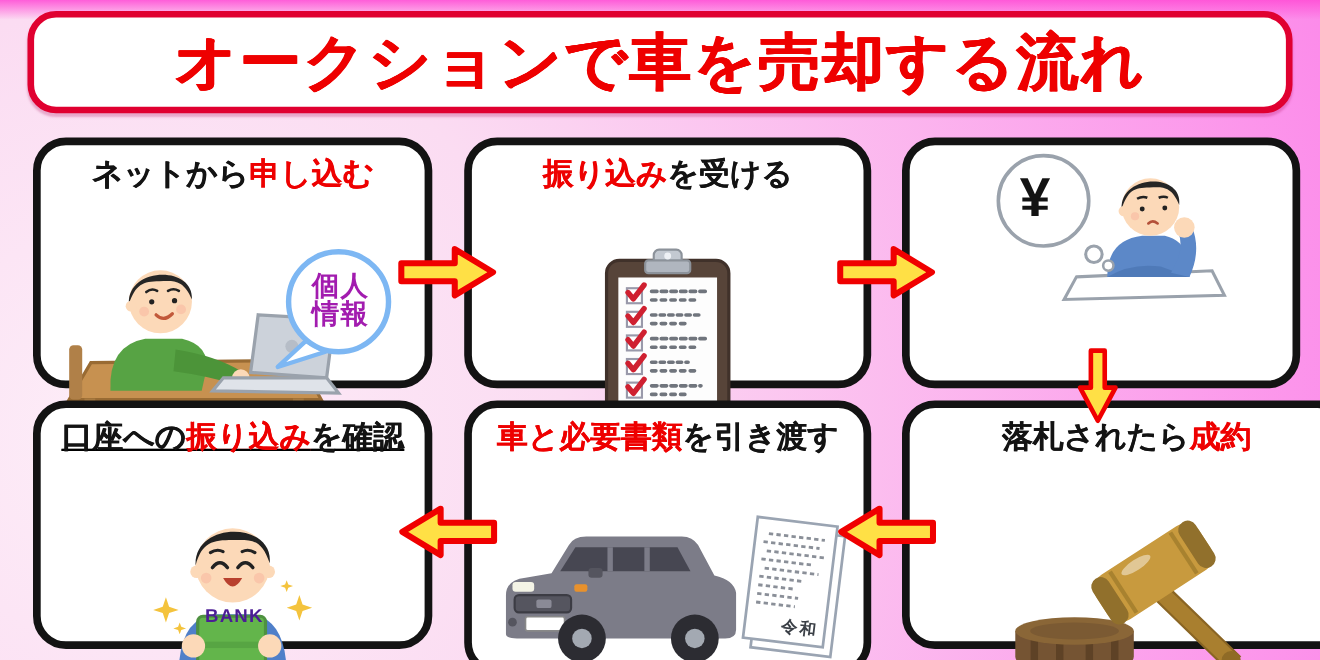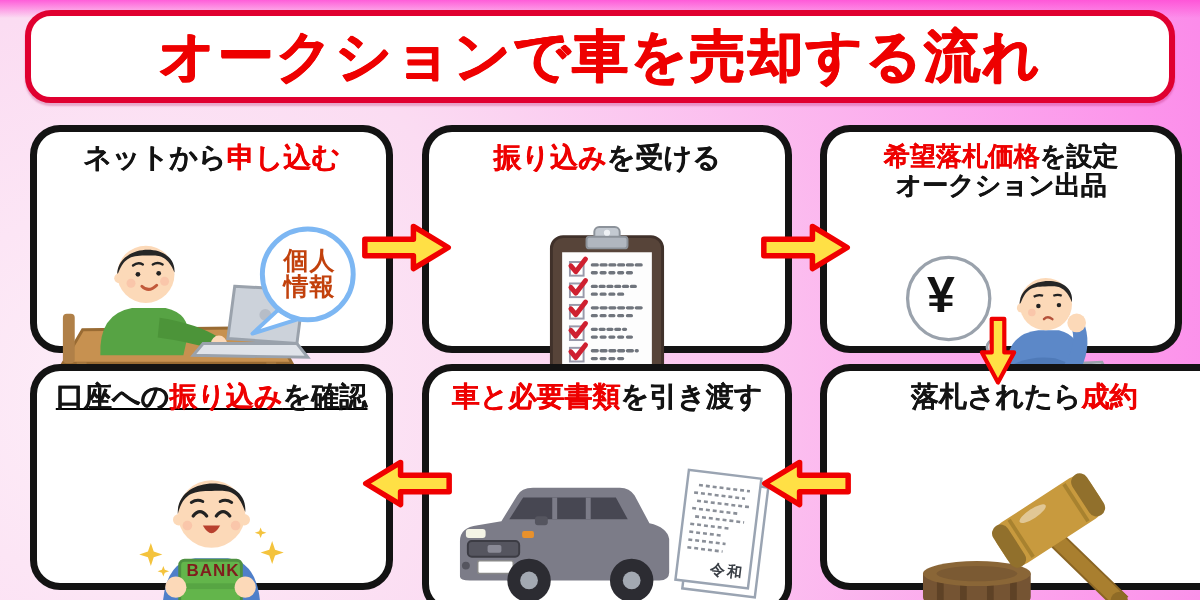--- a/index.html
+++ b/index.html
@@ -38,29 +38,29 @@
     margin:10px 6px 2px;font-size:28px;font-weight:900;color:#131313;
     text-align:center;line-height:1.12;white-space:nowrap;
     text-shadow:.4px 0 0 currentColor;
   }
   #step-3 .step-title{font-size:26px;white-space:normal;}
   .red{color:#ee0000;text-shadow:.4px 0 0 #ee0000;}
   .illus-wrap{position:relative;margin-top:2px;flex:0 0 auto;}
   
   .bubble-text{
     position:absolute;left:234px;top:24px;width:58px;text-align:center;
-    font-size:25px;line-height:26px;font-weight:bold;color:#c2410c;letter-spacing:1px;
+    font-size:25px;line-height:26px;font-weight:bold;color:#a21caf;letter-spacing:1px;
   }
   .yen-text{
     position:absolute;left:39px;top:16px;width:52px;text-align:center;
     font-size:50px;font-weight:900;color:#131313;
   }
   .bank-text{
-    position:absolute;left:62px;top:99px;width:64px;text-align:center;
-    font-size:17px;font-weight:900;color:#7f1d1d;letter-spacing:1px;
+    position:absolute;left:62px;top:88px;width:64px;text-align:center;
+    font-size:17px;font-weight:900;color:#4c1d95;letter-spacing:1px;
   }
   .reiwa-text{
     position:absolute;left:254px;top:100px;width:62px;text-align:center;
     font-size:15px;font-weight:bold;color:#3a3f46;letter-spacing:2px;
     transform:rotate(7deg);
   }
   
   .arrow{position:absolute;z-index:5;}
   #arrow-1{left:361px;top:220px;width:92px;height:55px;}
   #arrow-2{left:760px;top:220px;width:92px;height:55px;}
@@ -138,24 +138,20 @@
           <rect x="27" y="128" width="14" height="14" fill="#fff" stroke="#99a" stroke-width="2"></rect>
           <path d="M28,132 l5,6 l10,-13" stroke="#cf2030" stroke-width="5" fill="none" stroke-linejoin="round"></path>
           <line x1="50" y1="131" x2="96" y2="131" stroke="#70757d" stroke-width="3.4" stroke-dasharray="5 4"></line>
           <line x1="50" y1="139" x2="82" y2="139" stroke="#70757d" stroke-width="3.4" stroke-dasharray="4 5"></line>
         </g>
       </svg>
     </div>
   </section>
 
   <section class="step" id="step-3">
-    <h2 class="step-title">
-      <div><span class="red">希望落札価格</span><span>を設定</span></div>
-      <div>オークション出品</div>
-    </h2>
     <div class="illus-wrap" style="width:250px;height:142px;">
       <svg width="250" height="142" viewBox="0 0 240 152">
         <polygon points="96,126 228,120 240,144 84,148" fill="#fff" stroke="#9aa2ac" stroke-width="3"></polygon>
         <path d="M126,126 Q126,90 160,86 L182,86 Q208,92 206,126 Z" fill="#5c88c8"></path>
         <path d="M126,126 Q150,112 178,116 L206,126 Z" fill="#4f7ab8"></path>
         <path d="M188,122 Q202,100 195,82 L208,76 Q218,100 206,126 Z" fill="#5c88c8"></path>
         <circle cx="201" cy="78" r="10" fill="#fcd9b8"></circle>
         <circle cx="168" cy="58" r="28" fill="#fcd9b8"></circle>
         <path d="M140,60 C138,26 200,24 196,56 C188,36 178,39 167,39 C152,39 146,42 140,60 Z" fill="#262626"></path>
         <circle cx="142" cy="62" r="5" fill="#fcd9b8"></circle>

